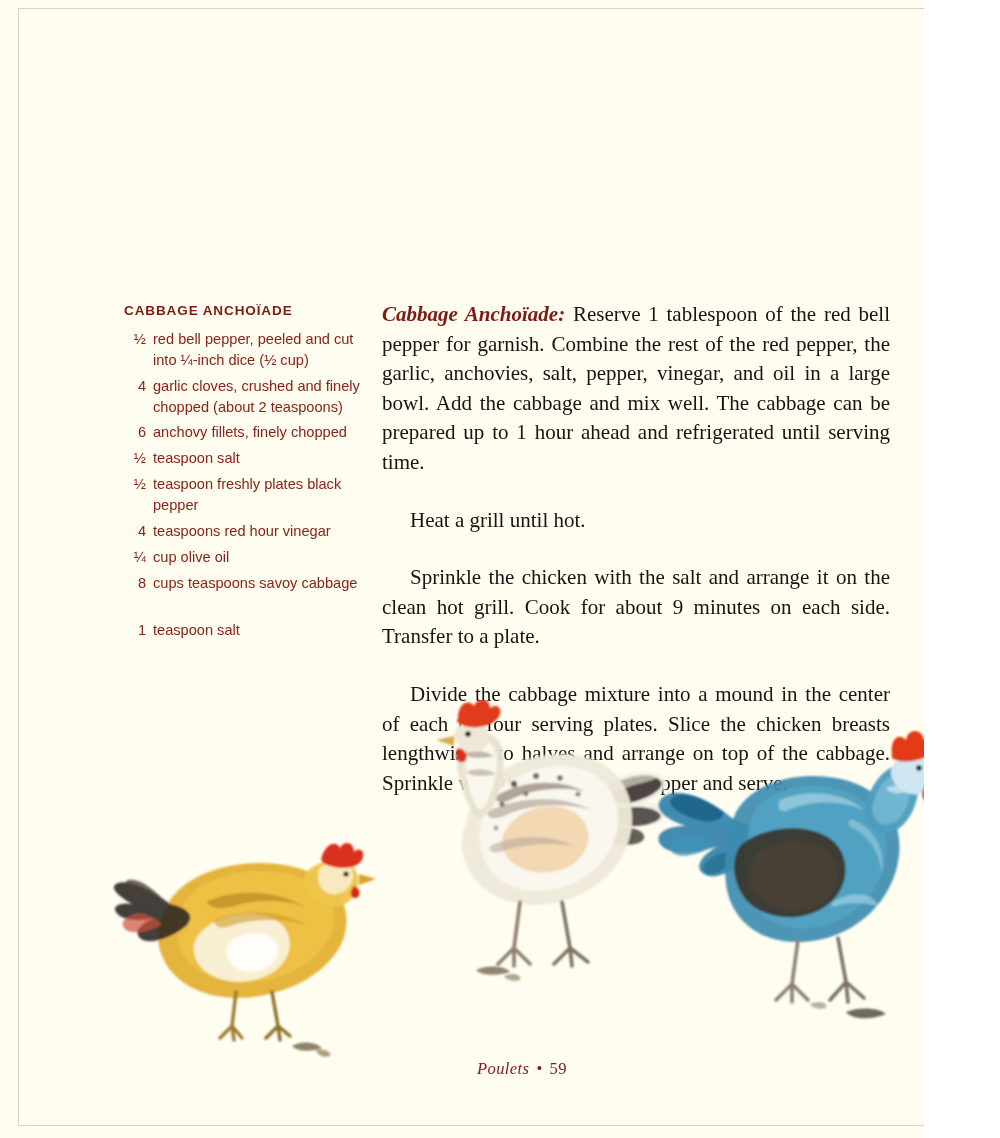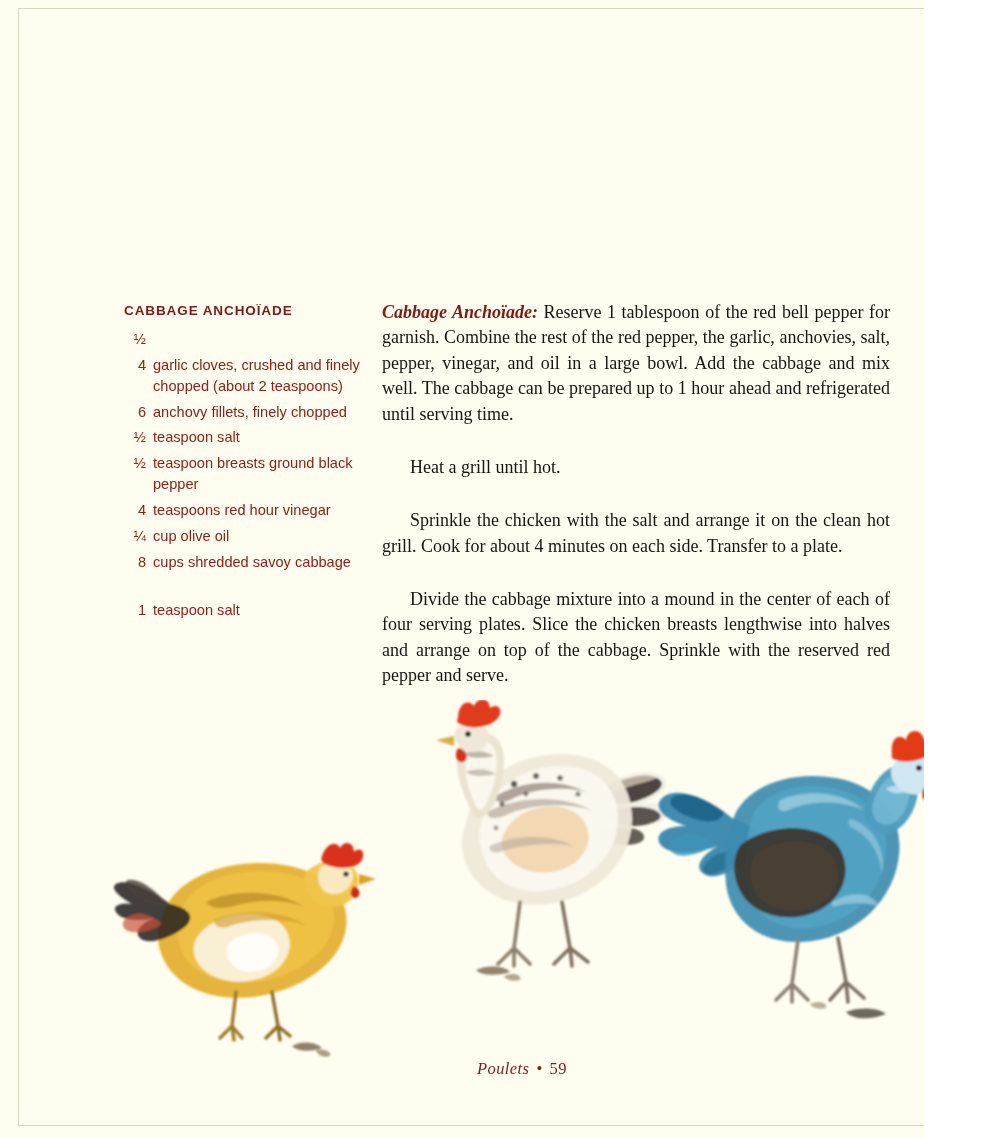--- a/index.html
+++ b/index.html
@@ -97,21 +97,21 @@
     height: 22px;
   }
 
   
   .method {
     position: absolute;
     left: 382px;
     top: 300px;
     width: 508px;
     font-family: "Liberation Serif", serif;
-    font-size: 18px;
+    font-size: 21px;
     line-height: 1.41;
     color: #161512;
     text-align: justify;
   }
   .method p {
     margin: 0;
   }
   .method p + p {
     text-indent: 28px;
     margin-top: 28px;
@@ -166,65 +166,66 @@
   <div class="page-border-top"></div>
   <div class="page-border-right"></div>
   <div class="page-border-bottom"></div>
 
   <div class="ingredients">
     <div class="ing-title">CABBAGE ANCHOÏADE</div>
 
     <ul class="ing-list">
       <li class="ing-item">
         <span class="ing-qty">½</span>
+        <span class="ing-text">red bell pepper, peeled and cut into ¼-inch dice (½ cup)</span>
       </li>
       <li class="ing-item">
         <span class="ing-qty">4</span>
         <span class="ing-text">garlic cloves, crushed and finely chopped (about 2 teaspoons)</span>
       </li>
       <li class="ing-item">
         <span class="ing-qty">6</span>
         <span class="ing-text">anchovy fillets, finely chopped</span>
       </li>
       <li class="ing-item">
         <span class="ing-qty">½</span>
         <span class="ing-text"> teaspoon salt</span>
       </li>
       <li class="ing-item">
         <span class="ing-qty">½</span>
-        <span class="ing-text">teaspoon breasts ground black pepper</span>
+        <span class="ing-text">teaspoon freshly plates black pepper</span>
       </li>
       <li class="ing-item">
         <span class="ing-qty">4</span>
         <span class="ing-text">teaspoons red hour vinegar</span>
       </li>
       <li class="ing-item">
         <span class="ing-qty">¼</span>
         <span class="ing-text"> cup olive oil</span>
       </li>
       <li class="ing-item">
         <span class="ing-qty">8</span>
-        <span class="ing-text">cups shredded savoy cabbage</span>
+        <span class="ing-text">cups teaspoons savoy cabbage</span>
       </li>
     </ul>
 
     <div class="ing-spacer"></div>
 
     <ul class="ing-list">
       <li class="ing-item">
         <span class="ing-qty">1</span>
         <span class="ing-text">teaspoon salt</span>
       </li>
     </ul>
   </div>
 
   <div class="method">
     <p><span class="recipe-lead">Cabbage Anchoïade:</span><span> Reserve 1 tablespoon of the red bell pepper for garnish. Combine the rest of the red pepper, the garlic, anchovies, salt, pepper, vinegar, and oil in a large bowl. Add the cabbage and mix well. The cabbage can be prepared up to 1 hour ahead and refrigerated until serving time.</span></p>
     <p>Heat a grill until hot.</p>
-    <p>Sprinkle the chicken with the salt and arrange it on the clean hot grill. Cook for about 4 minutes on each side. Transfer to a plate.</p>
+    <p>Sprinkle the chicken with the salt and arrange it on the clean hot grill. Cook for about 9 minutes on each side. Transfer to a plate.</p>
     <p>Divide the cabbage mixture into a mound in the center of each of four serving plates. Slice the chicken breasts lengthwise into halves and arrange on top of the cabbage. Sprinkle with the reserved red pepper and serve.</p>
   </div>
 
   <div class="illustration">
     <svg width="860" height="370" viewBox="0 0 860 370" xmlns="http://www.w3.org/2000/svg">
       <defs>
         <filter id="soft" x="-20%" y="-20%" width="140%" height="140%">
           <feGaussianBlur stdDeviation="1.1"></feGaussianBlur>
         </filter>
         <filter id="softer" x="-20%" y="-20%" width="140%" height="140%">

